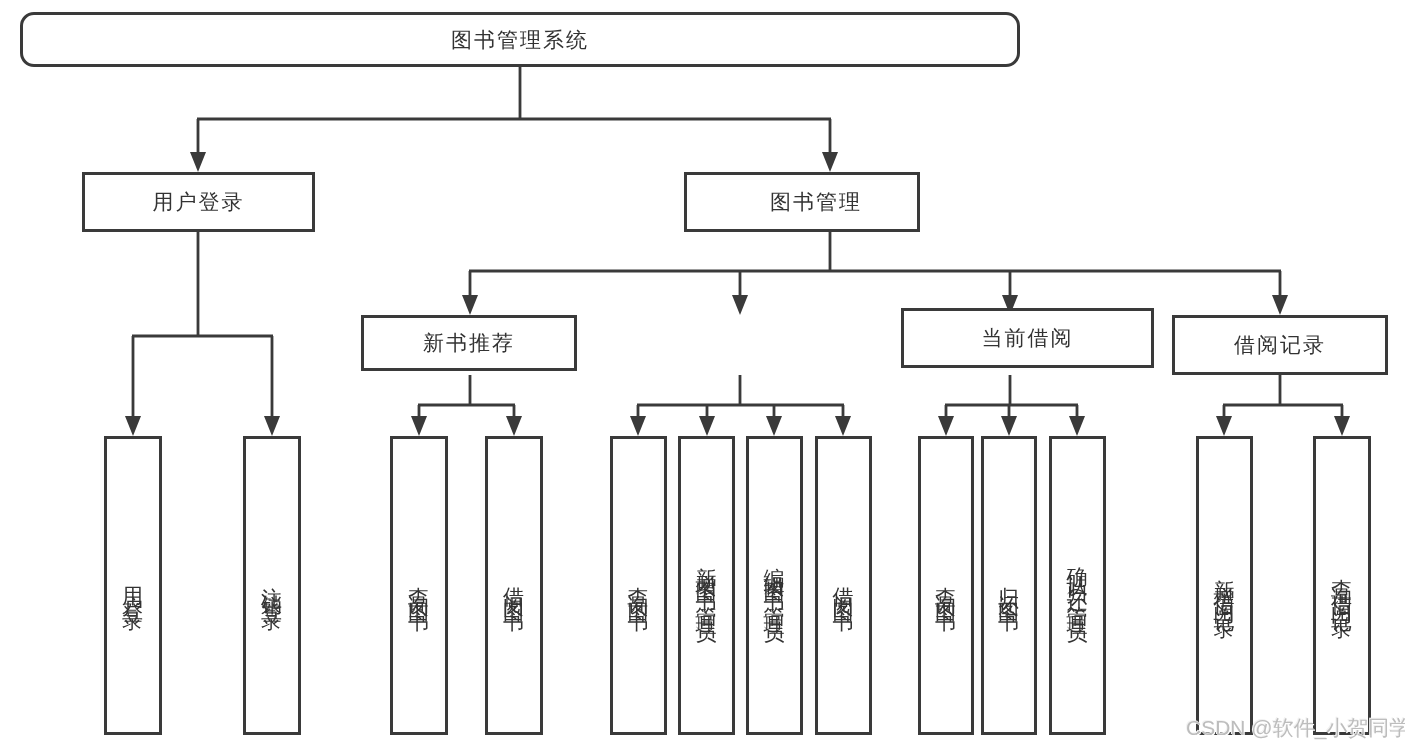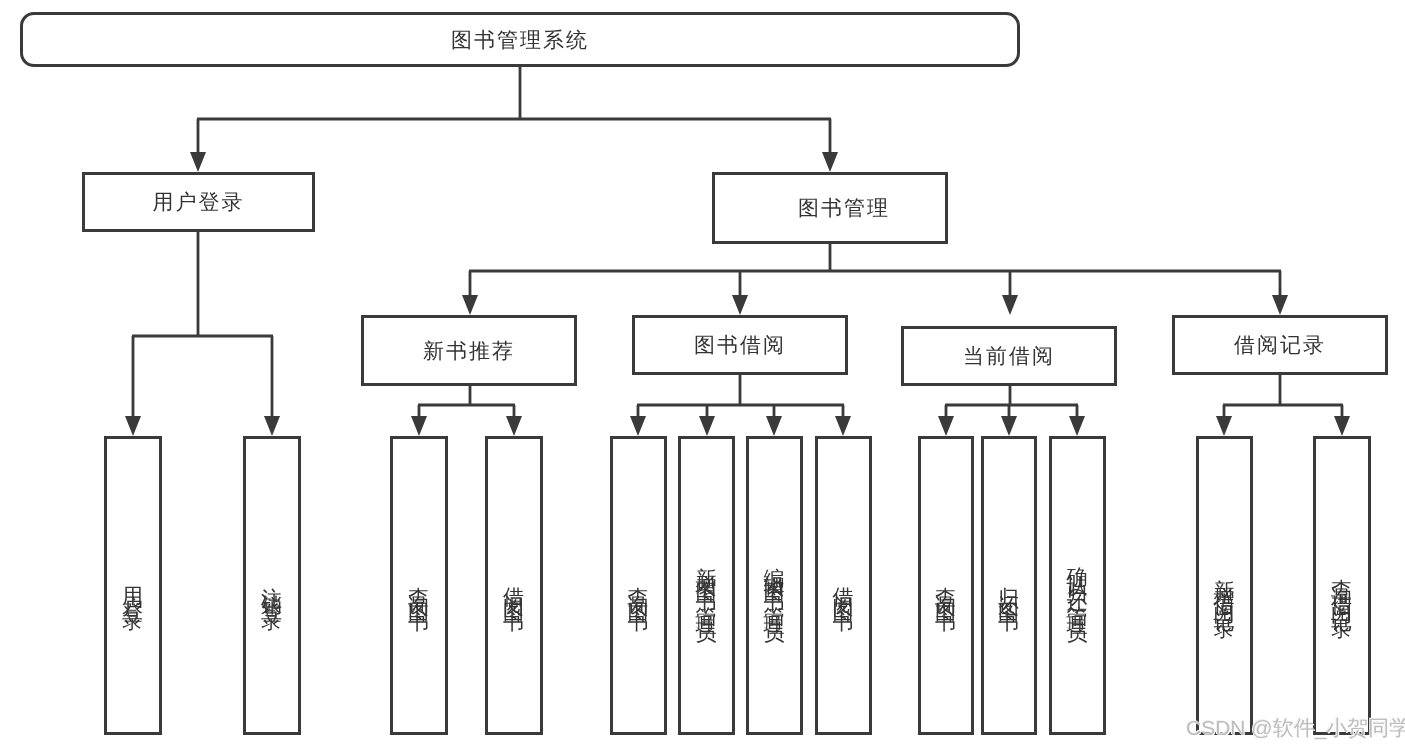--- a/index.html
+++ b/index.html
@@ -101,31 +101,28 @@
     </g>
   </svg>
 
   <div class="box h" style="left:20px; top:12px; width:1000px; height:55px;border-radius:14px;">
     <span>图书管理系统</span>
   </div>
 
   <div class="box h" style="left:82px; top:172px; width:233px; height:60px;">
     <span>用户登录</span>
   </div>
-  <div class="box h" style="left:712px; top:172px; width:236px; height:72px;padding-left:28px;">
+  <div class="box h" style="left:684px; top:172px; width:236px; height:60px;padding-left:28px;">
     <span>图书管理</span>
   </div>
 
-  <div class="box h" style="left:361px; top:315px; width:216px; height:71px;">
+  <div class="box h" style="left:361px; top:315px; width:216px; height:56px;">
     <span>新书推荐</span>
   </div>
-  <div class="box h" style="left:632px; top:315px; width:216px; height:60px;">
-    <span>图书借阅</span>
-  </div>
-  <div class="box h" style="left:901px; top:326px; width:216px; height:60px;">
+  <div class="box h" style="left:901px; top:308px; width:253px; height:60px;">
     <span>当前借阅</span>
   </div>
   <div class="box h" style="left:1172px; top:315px; width:216px; height:60px;">
     <span>借阅记录</span>
   </div>
 
   <div class="box v" style="left:104px; top:436px; width:58px; height:299px;">
     <span>用户登录</span>
   </div>
   <div class="box v" style="left:243px; top:436px; width:58px; height:299px;">

